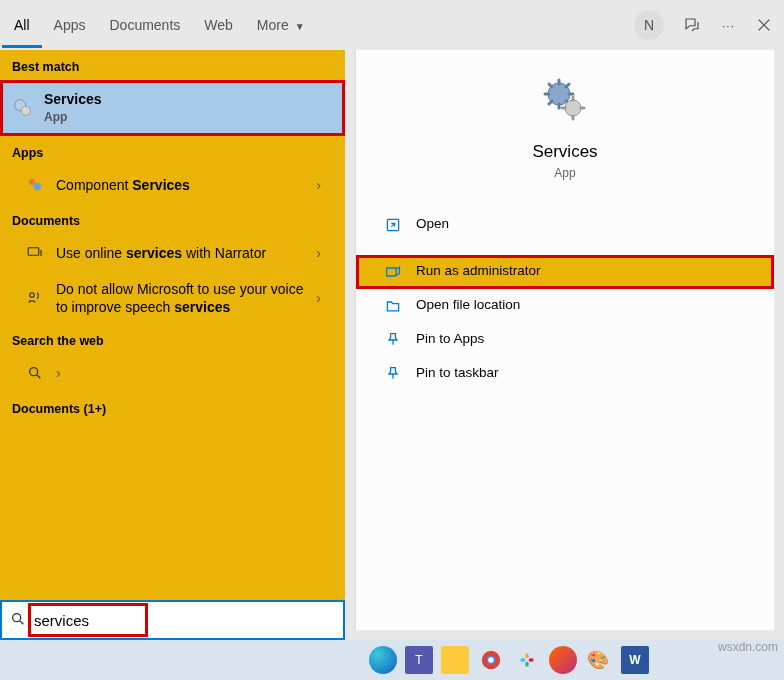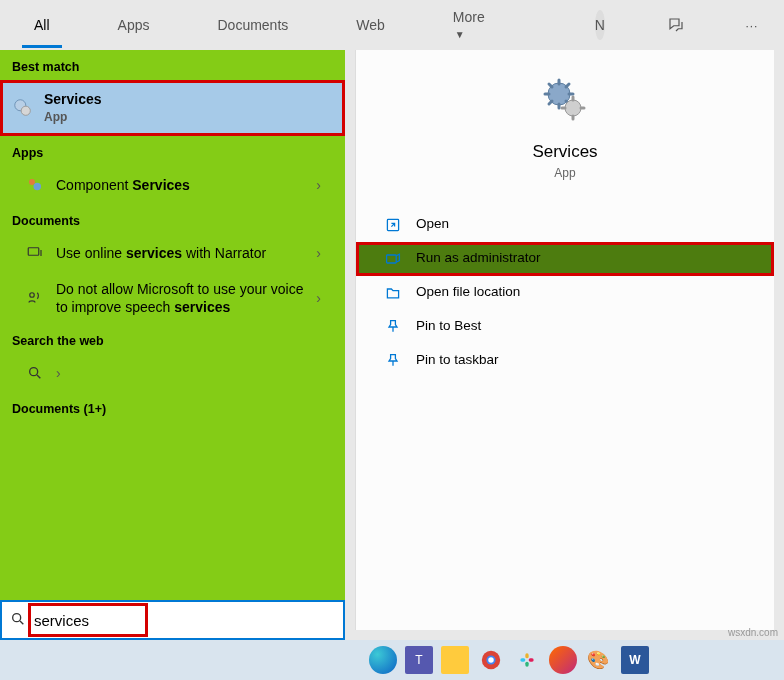--- a/index.html
+++ b/index.html
@@ -17,26 +17,25 @@
     display: flex;
     width: 784px;
     height: 630px;
     background: #e8e8e8;
   }
   
   .tabs {
     display: flex;
     align-items: center;
     height: 50px;
-    padding: 0 22px;
+    padding: 0 2px;
     width: 784px;
     position: absolute;
     top: 0; left: 0;
     background: #e8e8e8;
-    gap: 44px;
   }
   .tab {
     padding: 14px 12px 12px;
     color: #555;
     font-size: 14px;
     cursor: pointer;
     border-bottom: 3px solid transparent;
   }
   .tab.active { color: #000; border-bottom: 3px solid #0078d4; font-weight: 500; }
   .tab .chev { font-size: 10px; margin-left: 2px; }
@@ -45,21 +44,21 @@
     width: 30px; height: 30px; border-radius: 50%;
     background: #ddd; display: flex; align-items: center;
     justify-content: center; font-size: 14px; color: #555;
     margin: 0 10px;
   }
   .hdr-icon { width: 20px; height: 20px; margin: 0 8px; color: #555; display:flex; align-items:center; justify-content:center; }
   
   .left {
     width: 345px;
     padding-top: 50px;
-    background: #84cc16;
+    background: #eab308;
     display: flex;
     flex-direction: column;
     overflow: hidden;
   }
   .section-label {
     font-size: 12.5px;
     font-weight: 600;
     padding: 10px 12px 6px;
     color: #000;
   }
@@ -107,21 +106,21 @@
     margin-bottom: 18px;
   }
   .hero-title { font-size: 17px; font-weight: 400; }
   .hero-sub { font-size: 12px; color: #666; margin-top: 4px; }
   .action {
     display: flex; align-items: flex-start;
     padding: 8px 28px;
     font-size: 13.5px;
     cursor: pointer;
   }
-  .action.red { outline: 3px solid #d40000; outline-offset: -3px; background:#4d7c0f; }
+  .action.red { outline: 3px solid #d40000; outline-offset: -3px; background:#eab308;margin-top:13px; }
   .action .aic {
     width: 18px; height: 18px;
     margin-right: 14px;
     color: #0078d4;
     display:flex; align-items:center; justify-content:center;
   }
   
   .searchbar {
     position: absolute;
     left: 0; bottom: 40px;
@@ -153,22 +152,22 @@
     padding-left: 365px;
   }
   .tb-icon {
     width: 28px; height: 28px;
     margin: 0 4px;
     border-radius: 2px;
     display:flex; align-items:center; justify-content:center;
     font-size:18px;
   }
   .watermark {
-    position:absolute; right:6px; bottom:42px;
-    font-size:10px; color:#999;
+    position:absolute; right:6px; bottom:26px;
+    font-size:12px; color:#999;
   }
 </style>
 </head>
 <body>
 
 <div class="tabs">
   <div class="tab active">All</div>
   <div class="tab">Apps</div>
   <div class="tab">Documents</div>
   <div class="tab">Web</div>
@@ -312,21 +311,21 @@
       </div>
       <span>Open file location</span>
     </div>
 
     <div class="action">
       <div class="aic">
         <svg viewBox="0 0 20 20" width="16" height="16" fill="none" stroke="#0078d4" stroke-width="1.6">
             <path d="M7 2h6v5l2 3H5l2-3zM10 10v6"></path>
           </svg>
       </div>
-      <span>Pin to Best</span>
+      <span>Pin to Apps</span>
     </div>
 
     <div class="action">
       <div class="aic">
         <svg viewBox="0 0 20 20" width="16" height="16" fill="none" stroke="#0078d4" stroke-width="1.6">
             <path d="M7 2h6v5l2 3H5l2-3zM10 10v6"></path>
           </svg>
       </div>
       <span>Pin to taskbar</span>
     </div>

